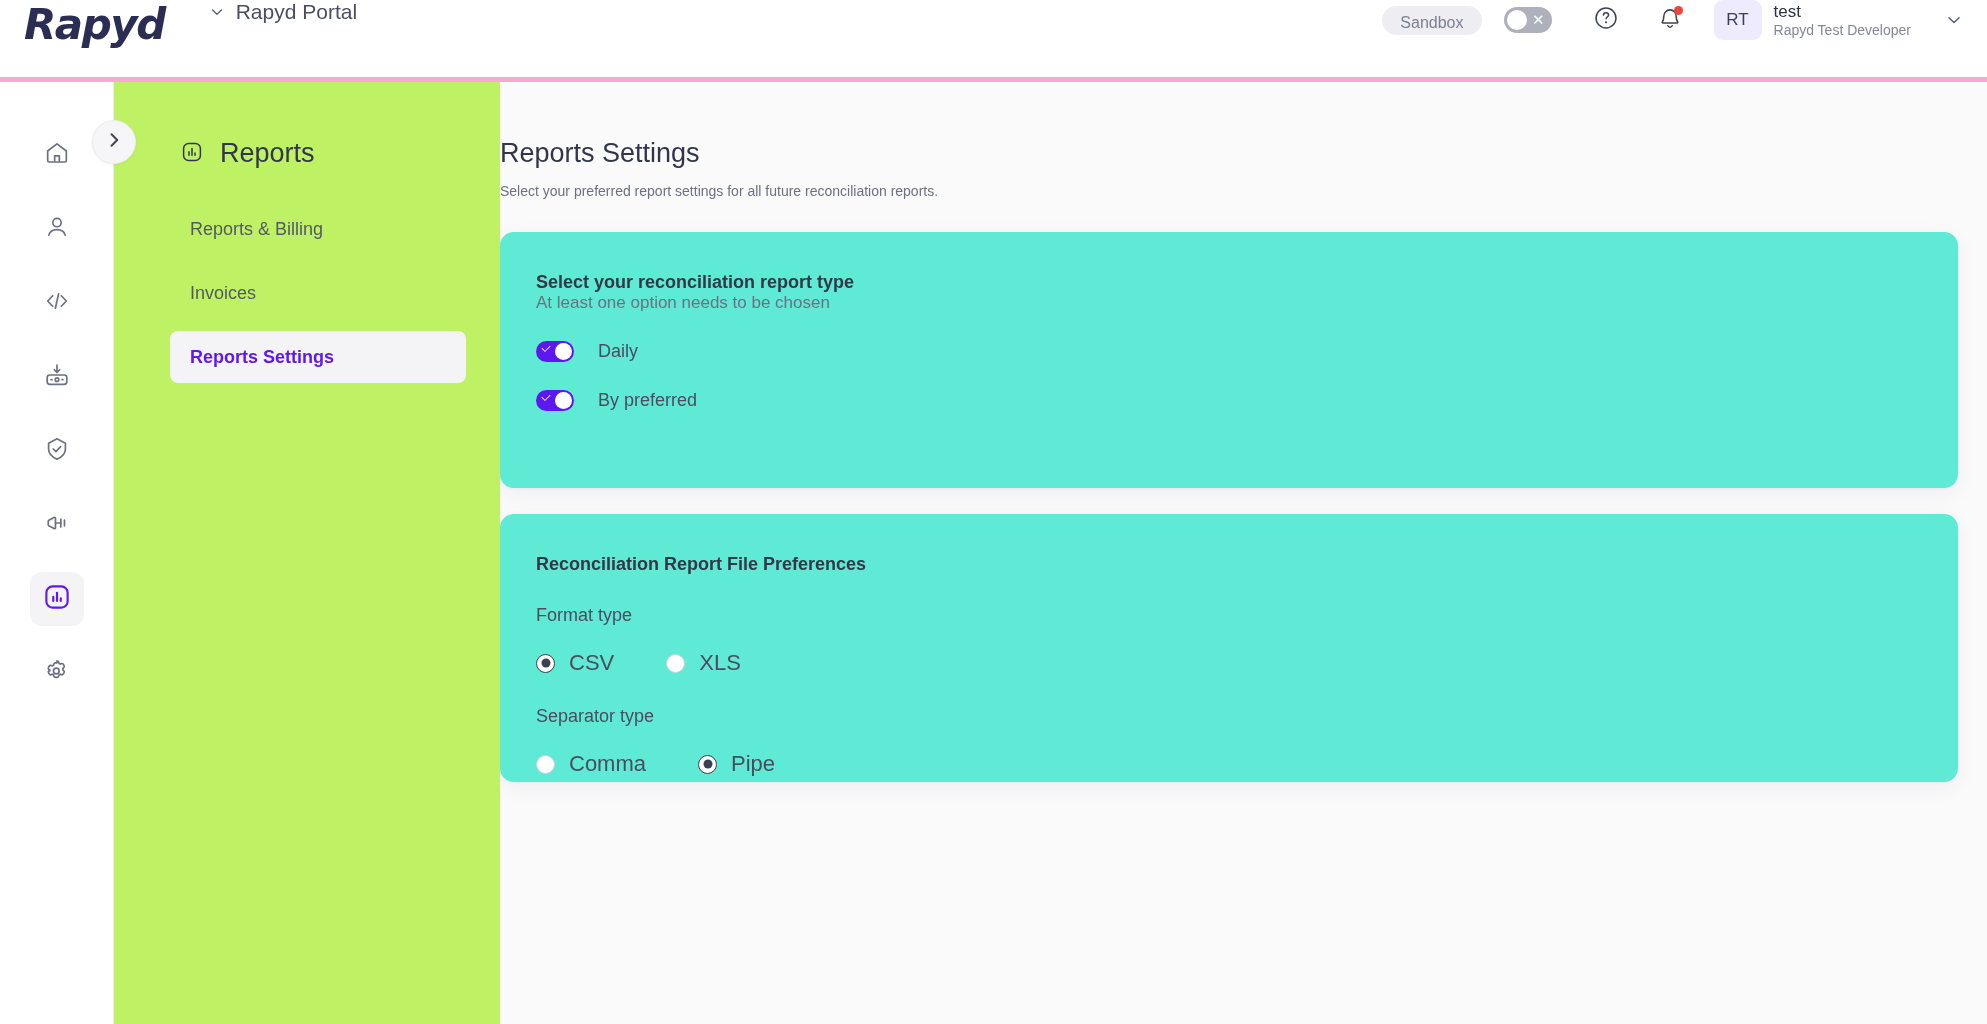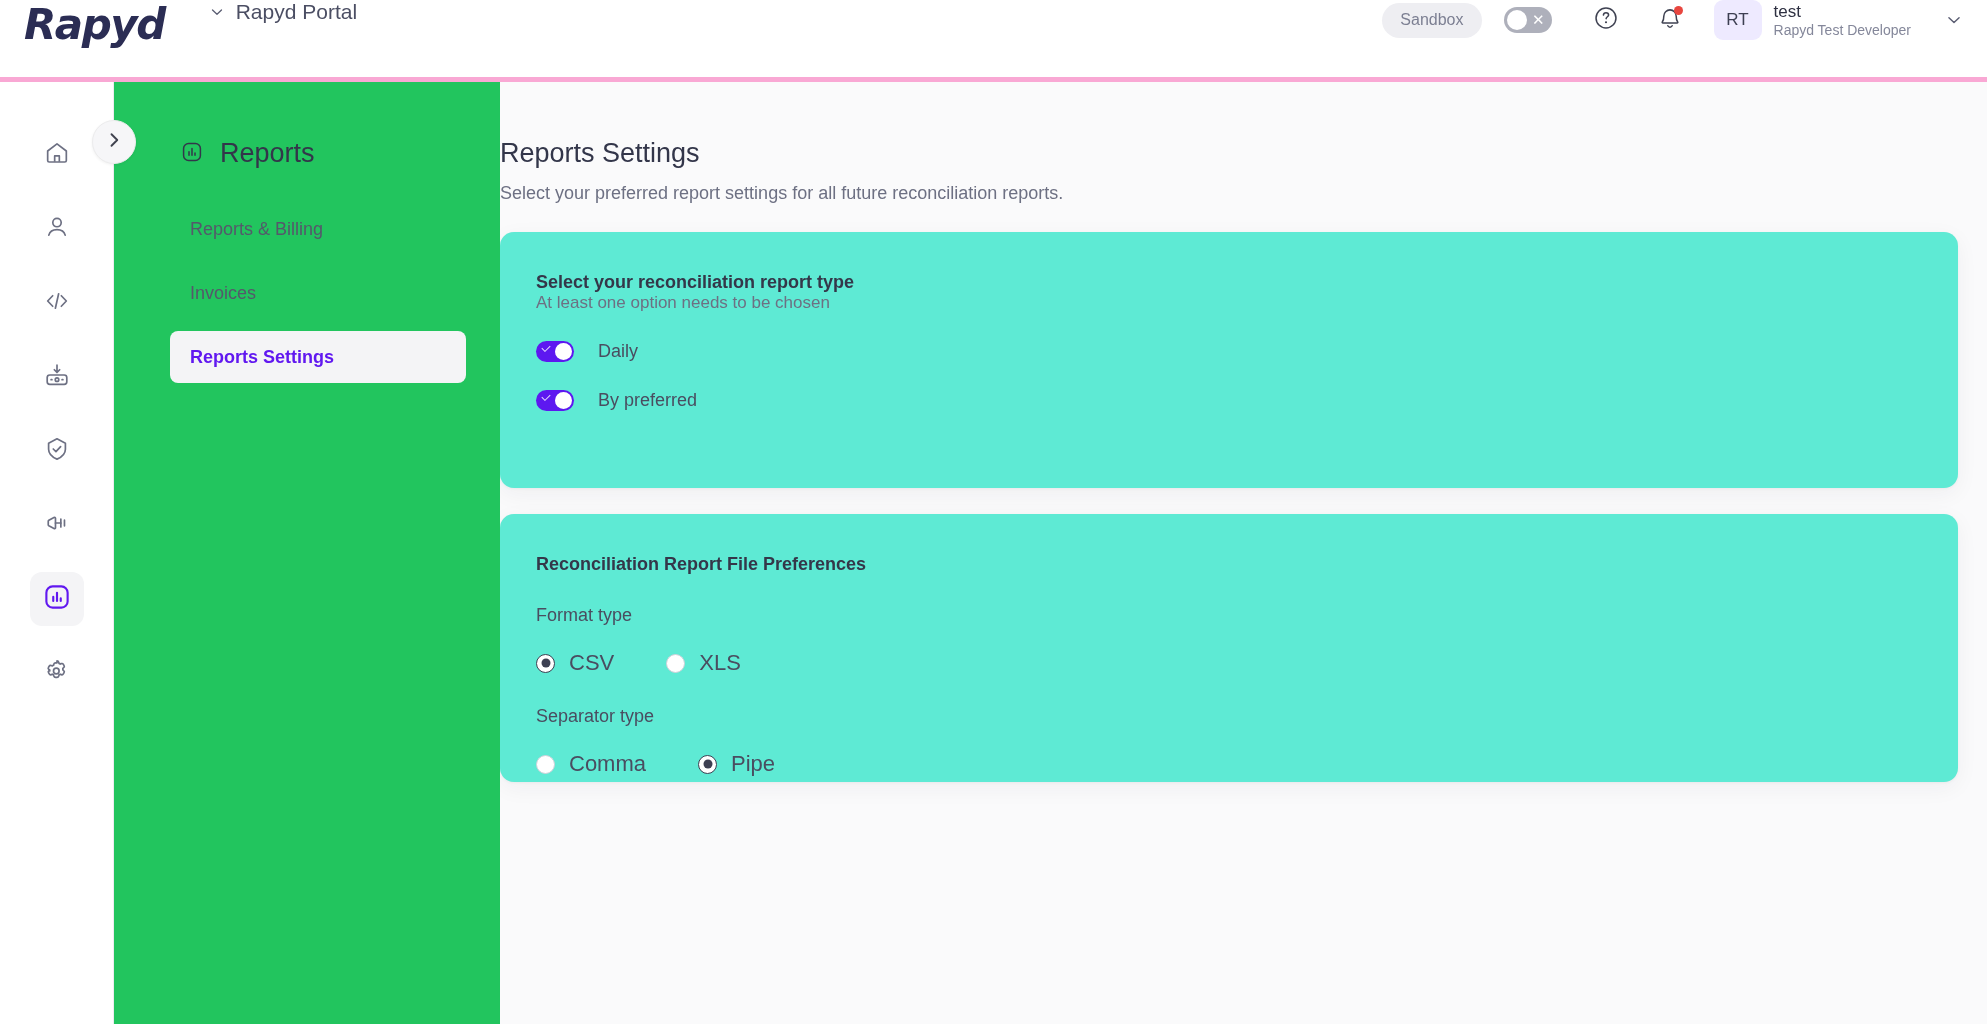--- a/index.html
+++ b/index.html
@@ -33,21 +33,21 @@
   .portal-select .chev { color: #5a5d72; display:flex; }
   .portal-name { font-size: 21px; color: #4b4e63; }
 
   .topbar-right {
     margin-left: auto; display: flex; align-items: center; gap: 0;
     padding-right: 24px;
   }
   .sandbox-pill {
     background: #eeeef2; color: #7c7f92;
     font-size: 16px; border-radius: 18px;
-    padding: 8px 18px 9px; margin-right: 22px;
+    padding: 8px 18px 3px; margin-right: 22px;
   }
   .env-toggle {
     width: 48px; height: 26px; border-radius: 14px;
     background: #aeb0bb; position: relative; margin-right: 34px;
     cursor: pointer;
   }
   .env-toggle .knob {
     position: absolute; left: 3px; top: 3px;
     width: 20px; height: 20px; border-radius: 50%;
     background: #ffffff;
@@ -99,21 +99,21 @@
     width: 44px; height: 44px; border-radius: 50%;
     background: #f6f6f8; border: 1px solid #ececed;
     display: flex; align-items: center; justify-content: center;
     color: #40434f; cursor: pointer; z-index: 30;
     box-shadow: 0 1px 3px rgba(0,0,0,.06);
   }
 
   
   .subnav {
     position: absolute; top: 82px; left: 114px; width: 386px; height: 942px;
-    background: #22c55e; padding: 56px 0 0 0;
+    background: #bef264; padding: 56px 0 0 0;
     z-index: 5;
   }
   .subnav-title {
     display: flex; align-items: center; gap: 16px;
     padding-left: 66px; margin-bottom: 34px;
   }
   .subnav-title .t { font-size: 27px; color: #33364a; }
   .subnav-item {
     height: 52px; margin: 0 34px 0 56px; padding: 0 20px;
     display: flex; align-items: center; border-radius: 8px;
@@ -128,21 +128,21 @@
 
   
   .main {
     position: absolute; top: 82px; left: 500px; width: 1487px; height: 942px;
     background: #fafafb;
     padding: 56px 0 0 0;
     overflow: hidden;
   }
   .page-title { font-size: 27px; color: #33364a; margin-left: 0; }
   .main-inner { padding-left: 0; }
-  .page-sub { font-size: 18px; color: #6d7083; margin-top: 14px; }
+  .page-sub { font-size: 14px; color: #6d7083; margin-top: 14px; }
 
   .card {
     position: absolute; left: 0; width: 1458px;
     background: #5eead4; border-radius: 14px;
     box-shadow: 0 1px 3px rgba(30,32,50,.045), 0 6px 22px rgba(30,32,50,.05);
   }
   #card-1 { top: 150px; height: 256px; }
   #card-2 { top: 432px; height: 268px; }
 
   .card-pad { padding: 40px 0 0 36px; }

